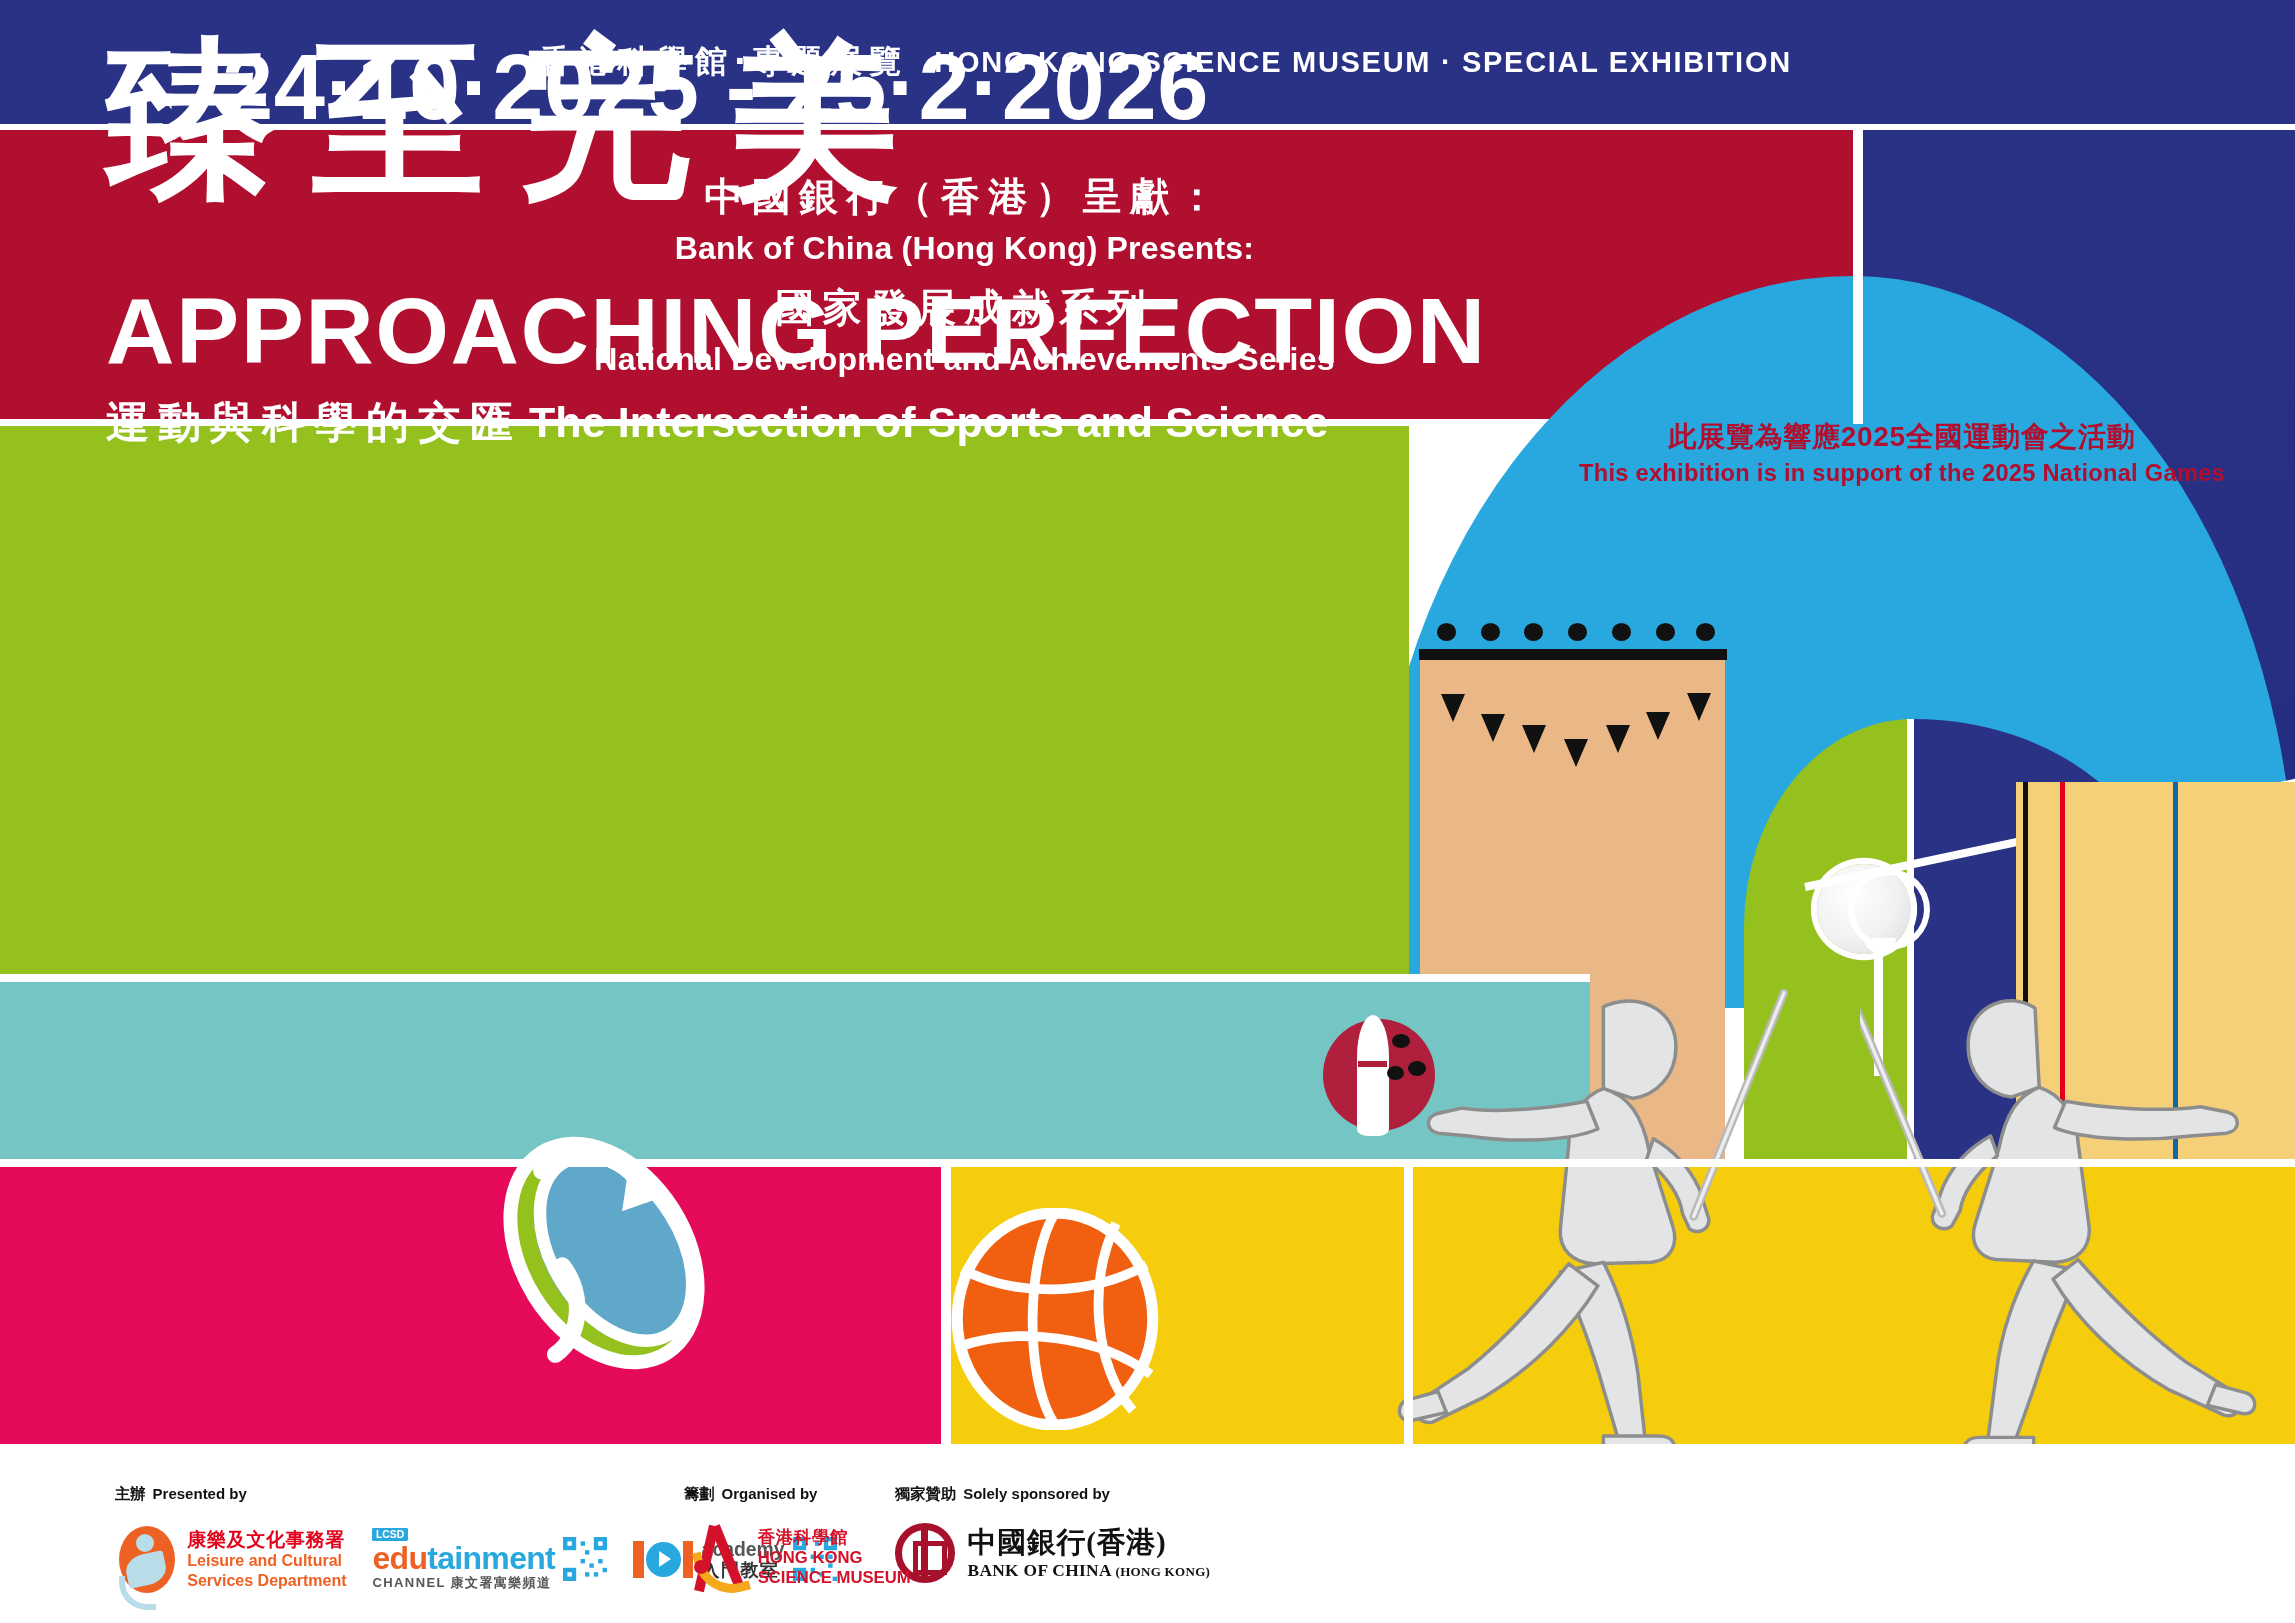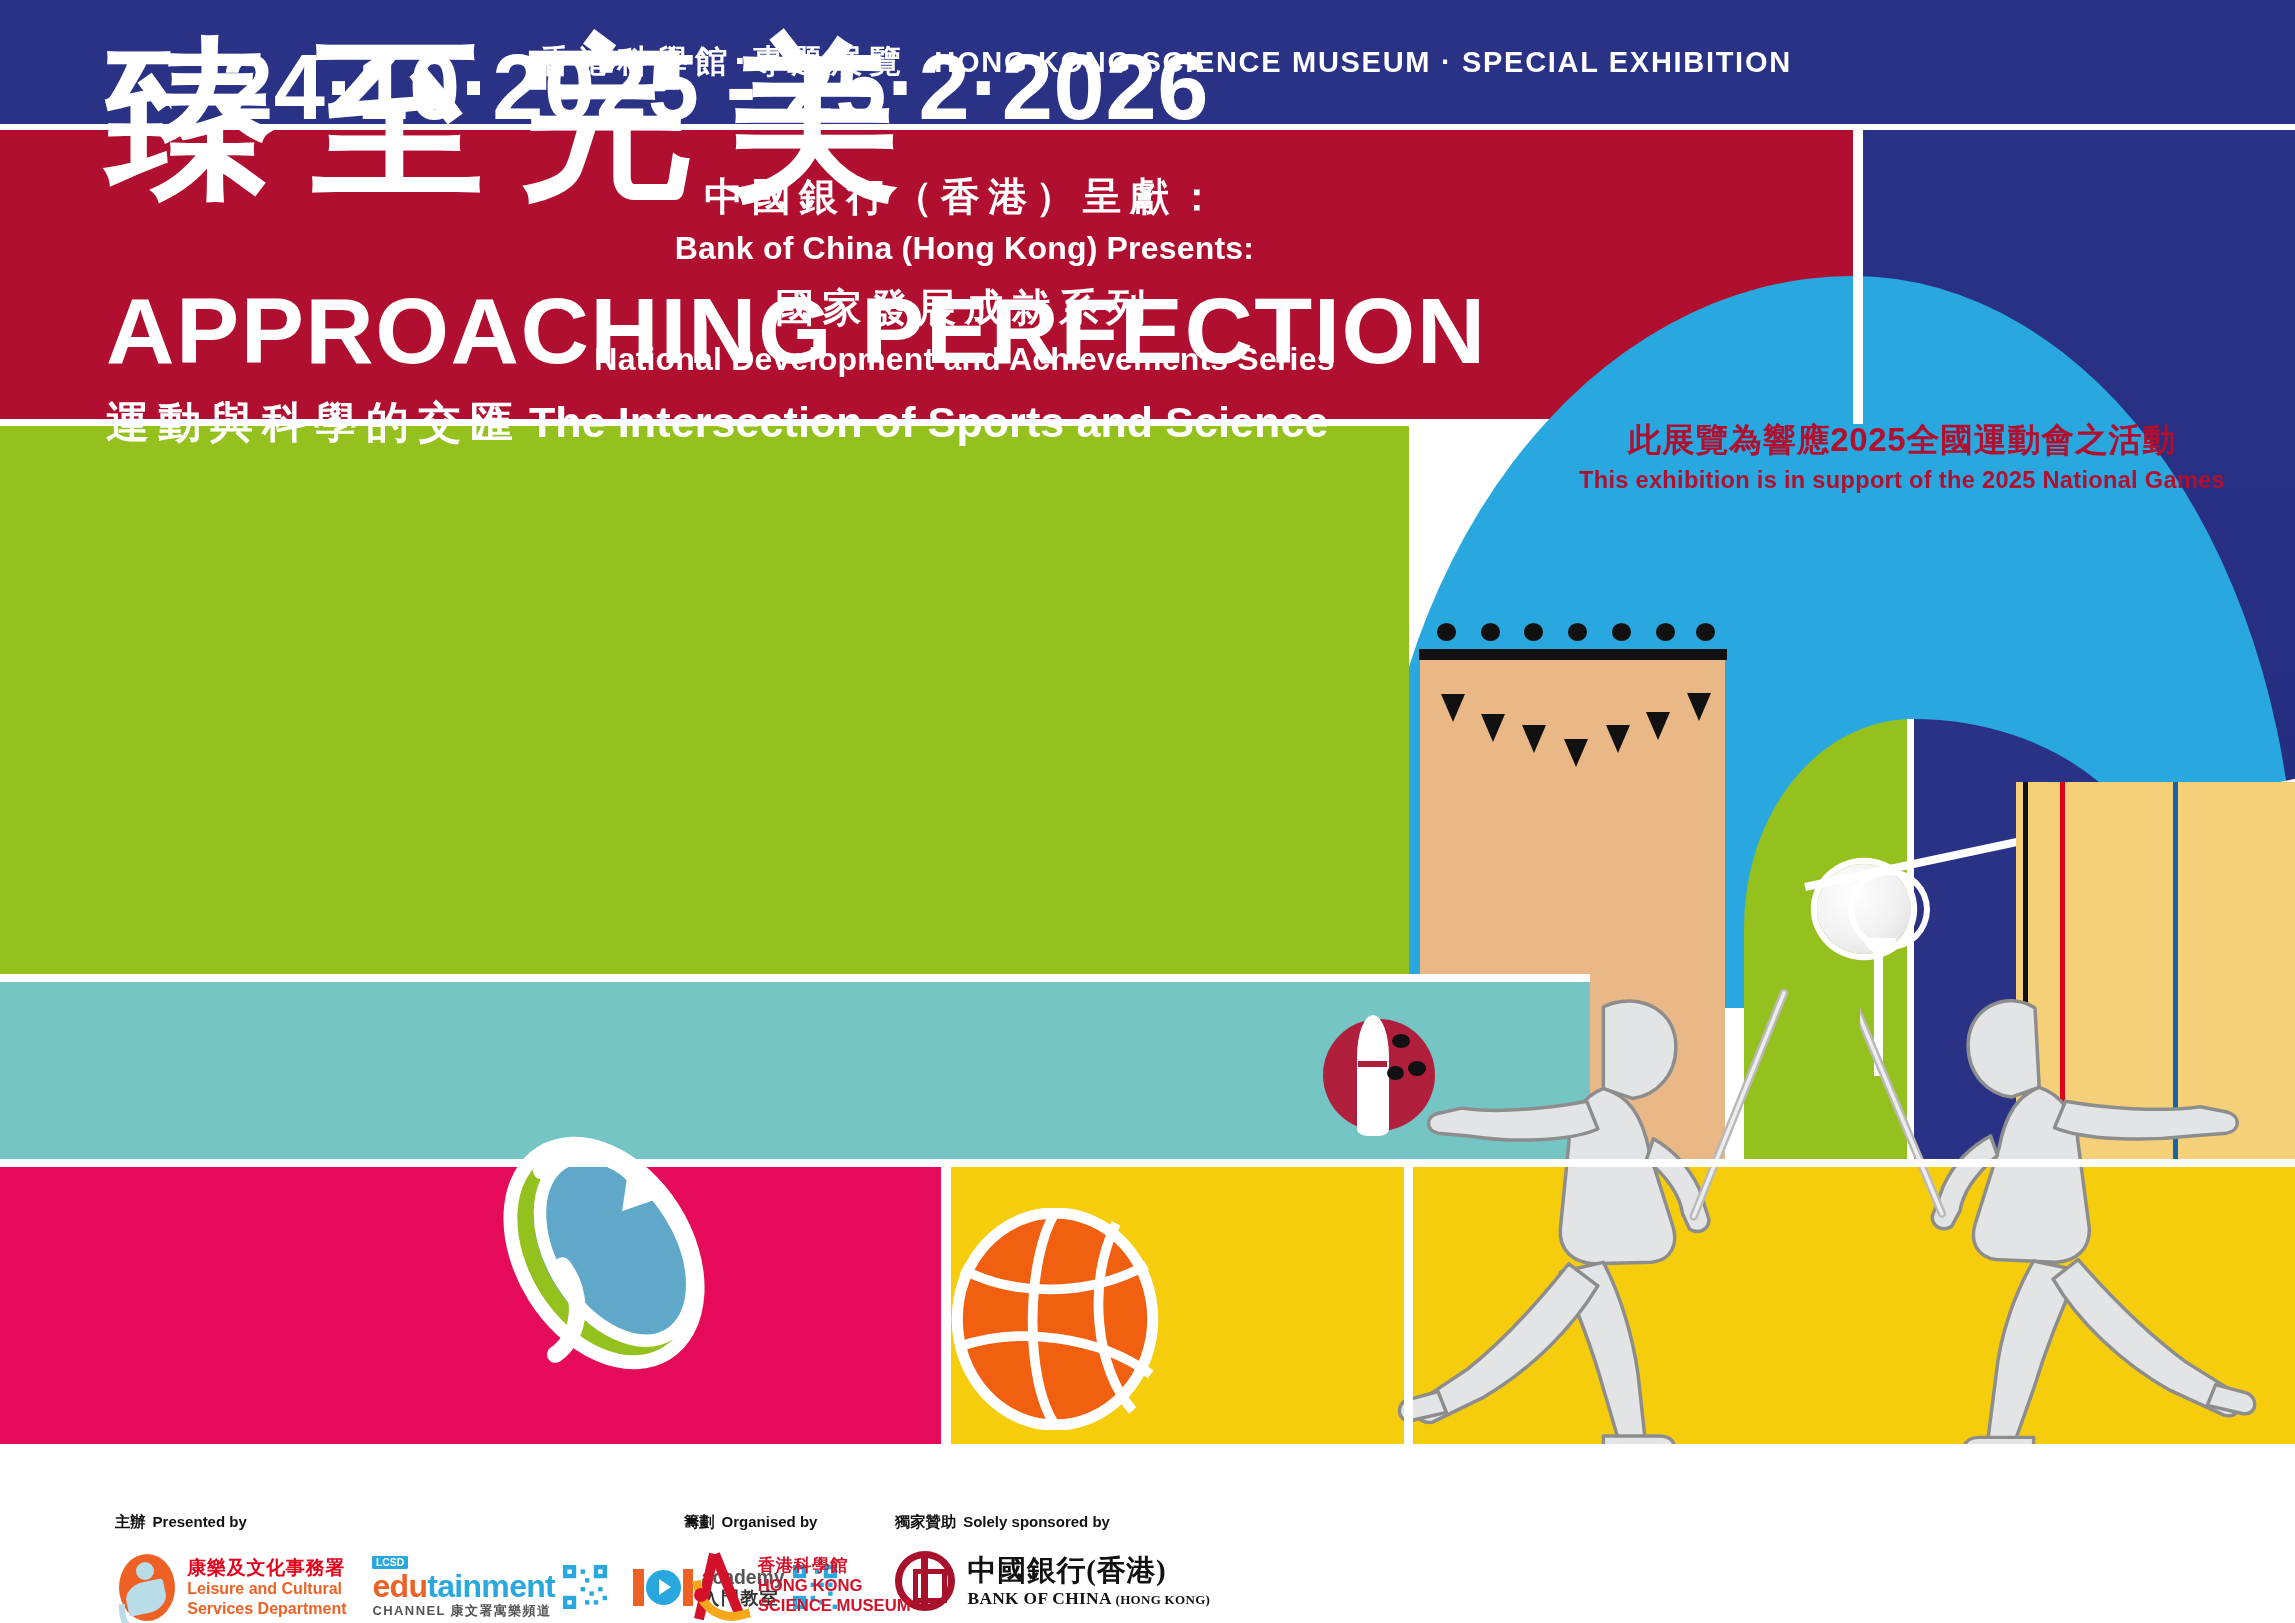--- a/index.html
+++ b/index.html
@@ -117,21 +117,21 @@
     left: 1371px; top: 276px; width: 925px; height: 732px;
     background: #29a8df;
     border-top-left-radius: 528px 701px;
     border-top-right-radius: 486px 701px;
   }
   #games-note {
     position: absolute; left: 1576px; top: 418px;
     width: 652px; text-align: center; white-space: nowrap;
   }
   #games-note-zh {
-    display:block; color: #b00f2f; font-size: 33px; font-weight: 700; letter-spacing: 0.7px;
+    display:block; color: #b00f2f; font-size: 28px; font-weight: 700; letter-spacing: 0.7px;
   }
   #games-note-en {
     display:block; color: #b00f2f; font-size: 23.6px; font-weight: 700; letter-spacing: 0.3px; margin-top: 4.2px;
   }
 
   
   #arch-green {
     left: 1744px; top: 719px; width: 169px; height: 451px;
     background: #95c11f;
     border-top-left-radius: 169px 208px;
@@ -243,21 +243,21 @@
   
   #swirl { left: 458px; top: 1107px; width: 292px; height: 292px; }
 
   
   .fencer { position: absolute; }
 
   
   #footer {
     left: 0; top: 1448px; width: 2295px; height: 176px; background: #ffffff;
   }
-  .credit-group { position: absolute; margin-top: 28px; }
+  .credit-group { position: absolute; }
   .credit-label {
     display: flex; align-items: baseline; gap: 7px; white-space: nowrap;
     font-size: 14.6px; color: #111111;
   }
   .credit-label .zh { font-weight: 700; font-size: 15.3px; }
   .credit-label .en { font-weight: 600; font-size: 15px; }
   .logo-row { display: flex; align-items: center; gap: 26px; margin-top: 18px; }
 
   
   .lcsd { display: flex; align-items: center; gap: 8.3px; }

